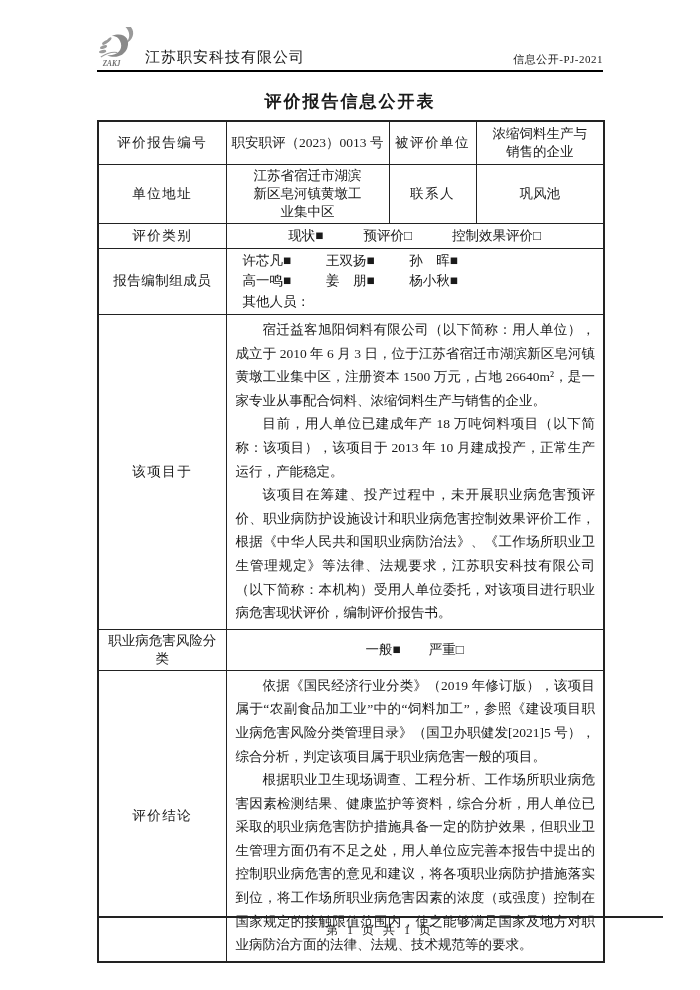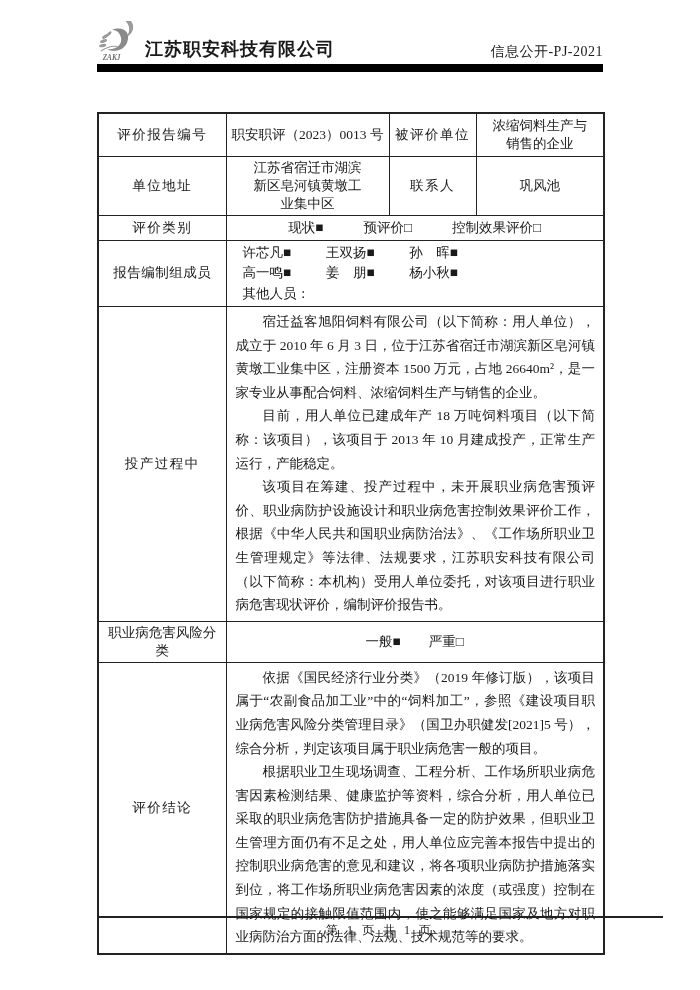--- a/index.html
+++ b/index.html
@@ -9,38 +9,38 @@
     font-family:"Liberation Serif","DejaVu Serif",serif;
     color:#1a1a1a;
     position:relative;
     overflow:hidden;
   }
   .page { position:absolute; inset:0; background:#fff; }
 
   
   .header {
     position:absolute; left:97px; top:26px; width:506px; height:46px;
-    border-bottom:8px solid #000000;
+    border-bottom:2px solid #000000;
     display:flex; align-items:flex-end; justify-content:space-between;
     padding-bottom:2px;
   }
   .brand { display:flex; align-items:flex-end; gap:2px; }
   .logo { width:46px; height:42px; display:block; }
-  .company-name { font-size:18px; letter-spacing:1px; padding-bottom:1px;font-weight:bold; }
-  .doc-code { font-size:14px; letter-spacing:0.5px; padding-bottom:1px;text-align:center; }
+  .company-name { font-size:15px; letter-spacing:1px; padding-bottom:1px; }
+  .doc-code { font-size:11px; letter-spacing:0.5px; padding-bottom:1px;text-align:center; }
 
   
   .doc-title {
     position:absolute; left:0; top:90px; width:700px;
     text-align:center; font-size:17px; font-weight:bold; letter-spacing:2px;
   }
 
   
   table.main {
-    position:absolute; left:97px; top:112px; width:506px;
+    position:absolute; left:97px; top:120px; width:506px;
     border-collapse:collapse;
     table-layout:fixed;
   }
   table.main, table.main td { border:1px solid #222; }
   table.main { border:2px solid #222; }
   td { font-size:13.5px; vertical-align:middle; padding:2px 4px; }
   td.lbl { text-align:center; letter-spacing:1.5px; }
   td.val-center { text-align:center; }
   td.big {
     vertical-align:top; padding:3px 8px 4px 9px;
@@ -76,20 +76,21 @@
           <ellipse cx="13" cy="15" rx="3.4" ry="1.5" transform="rotate(-45 13 15)"></ellipse>
         </g>
         <path d="M4 34 C10 30 16 28 22 29" stroke="#9a9a9a" stroke-width="1.2" fill="none"></path>
         <text x="6" y="44" font-size="8" font-style="italic" font-weight="bold" fill="#6f6f6f" font-family="'Liberation Serif',serif">ZAKJ</text>
       </svg>
       <span class="company-name">江苏职安科技有限公司</span>
     </div>
     <span class="doc-code">信息公开-PJ-2021</span>
   </div>
 
+  <div class="doc-title">评价报告信息公开表</div>
 
   <table class="main">
     <colgroup>
       <col style="width:128px">
         <col style="width:163px">
         <col style="width:87px">
         <col style="width:128px">
     </colgroup>
     <tbody>
       <tr style="height:43px">
@@ -124,21 +125,21 @@
           </div>
           <div class="team-line">
             <span class="member">高一鸣■</span>
             <span class="member">姜　朋■</span>
             <span class="member">杨小秋■</span>
           </div>
           <div class="team-line">其他人员：</div>
         </td>
       </tr>
       <tr style="height:258px">
-        <td class="lbl">投产过程中</td>
+        <td class="lbl">该项目于</td>
         <td colspan="3" class="big">
           <p>宿迁益客旭阳饲料有限公司（以下简称：用人单位），成立于 2010 年 6 月 3 日，位于江苏省宿迁市湖滨新区皂河镇黄墩工业集中区，注册资本 1500 万元，占地 26640m²，是一家专业从事配合饲料、浓缩饲料生产与销售的企业。</p>
           <p>目前，用人单位已建成年产 18 万吨饲料项目（以下简称：该项目），该项目于 2013 年 10 月建成投产，正常生产运行，产能稳定。</p>
           <p>该项目在筹建、投产过程中，未开展职业病危害预评价、职业病防护设施设计和职业病危害控制效果评价工作，根据《中华人民共和国职业病防治法》、《工作场所职业卫生管理规定》等法律、法规要求，江苏职安科技有限公司（以下简称：本机构）受用人单位委托，对该项目进行职业病危害现状评价，编制评价报告书。</p>
         </td>
       </tr>
       <tr style="height:25px">
         <td class="lbl" style="letter-spacing:0">职业病危害风险分类</td>
         <td colspan="3">
           <div class="options" style="gap:28px">

